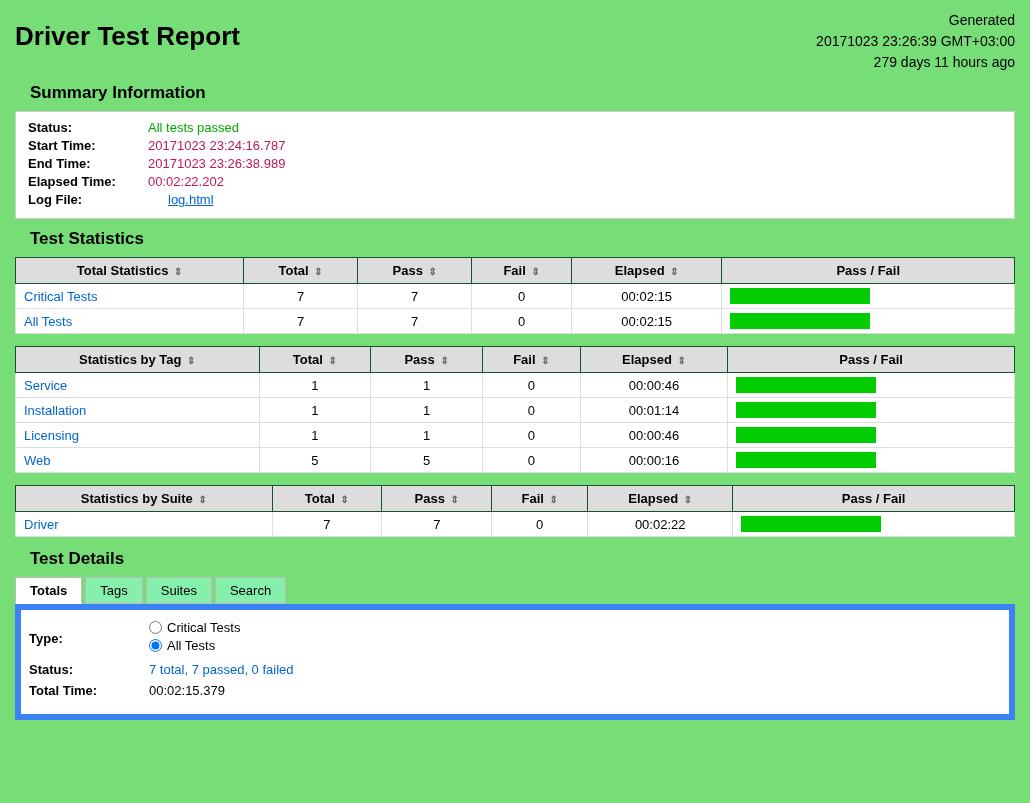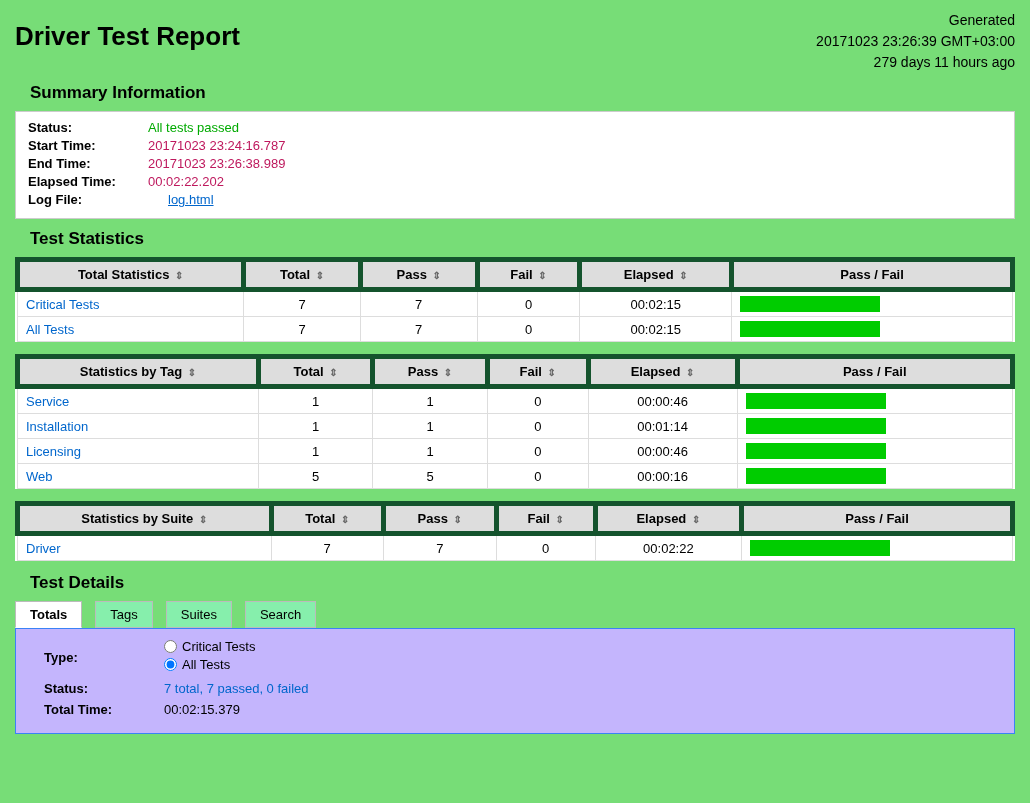--- a/index.html
+++ b/index.html
@@ -59,21 +59,21 @@
       border-collapse: collapse;
       background: #fff;
       margin-bottom: 12px;
     }
     .stats-table th {
       background: #ddd;
       padding: 5px 8px;
       text-align: center;
       font-weight: bold;
       font-size: 13px;
-      border: 5px solid #14532d;
+      border: 1px solid #14532d;
     }
     .stats-table th.name-col {
       text-align: center;
     }
     .stats-table td {
       padding: 4px 8px;
       border: 1px solid #ddd;
       text-align: center;
     }
     .stats-table td.name-col {
@@ -90,41 +90,41 @@
       width: 140px;
       height: 16px;
       background: #eee;
     }
     .pass-fail-bar {
       height: 100%;
       background: #00cc00;
     }
     .tabs-row {
       display: flex;
-      gap: 10px;
+      gap: 0;
       margin-bottom: 0;
     }
     .tab {
       background: #86efac;
       border: 1px solid #bbb;
       padding: 5px 14px;
       cursor: pointer;
       font-size: 13px;
       font-weight: normal;
       margin-right: 3px;
     }
     .tab.active {
       background: #fff;
       border-bottom: 1px solid #fff;
       font-weight: bold;
     }
     .details-box {
-      background: #c4b5fd;
-      border: 1px solid #3b82f6;
-      padding: 10px 28px;
+      background: #ffffff;
+      border: 6px solid #3b82f6;
+      padding: 10px 8px;
     }
     .detail-row {
       display: flex;
       margin-bottom: 6px;
       align-items: center;
     }
     .detail-label {
       font-weight: bold;
       width: 120px;
       min-width: 120px;

